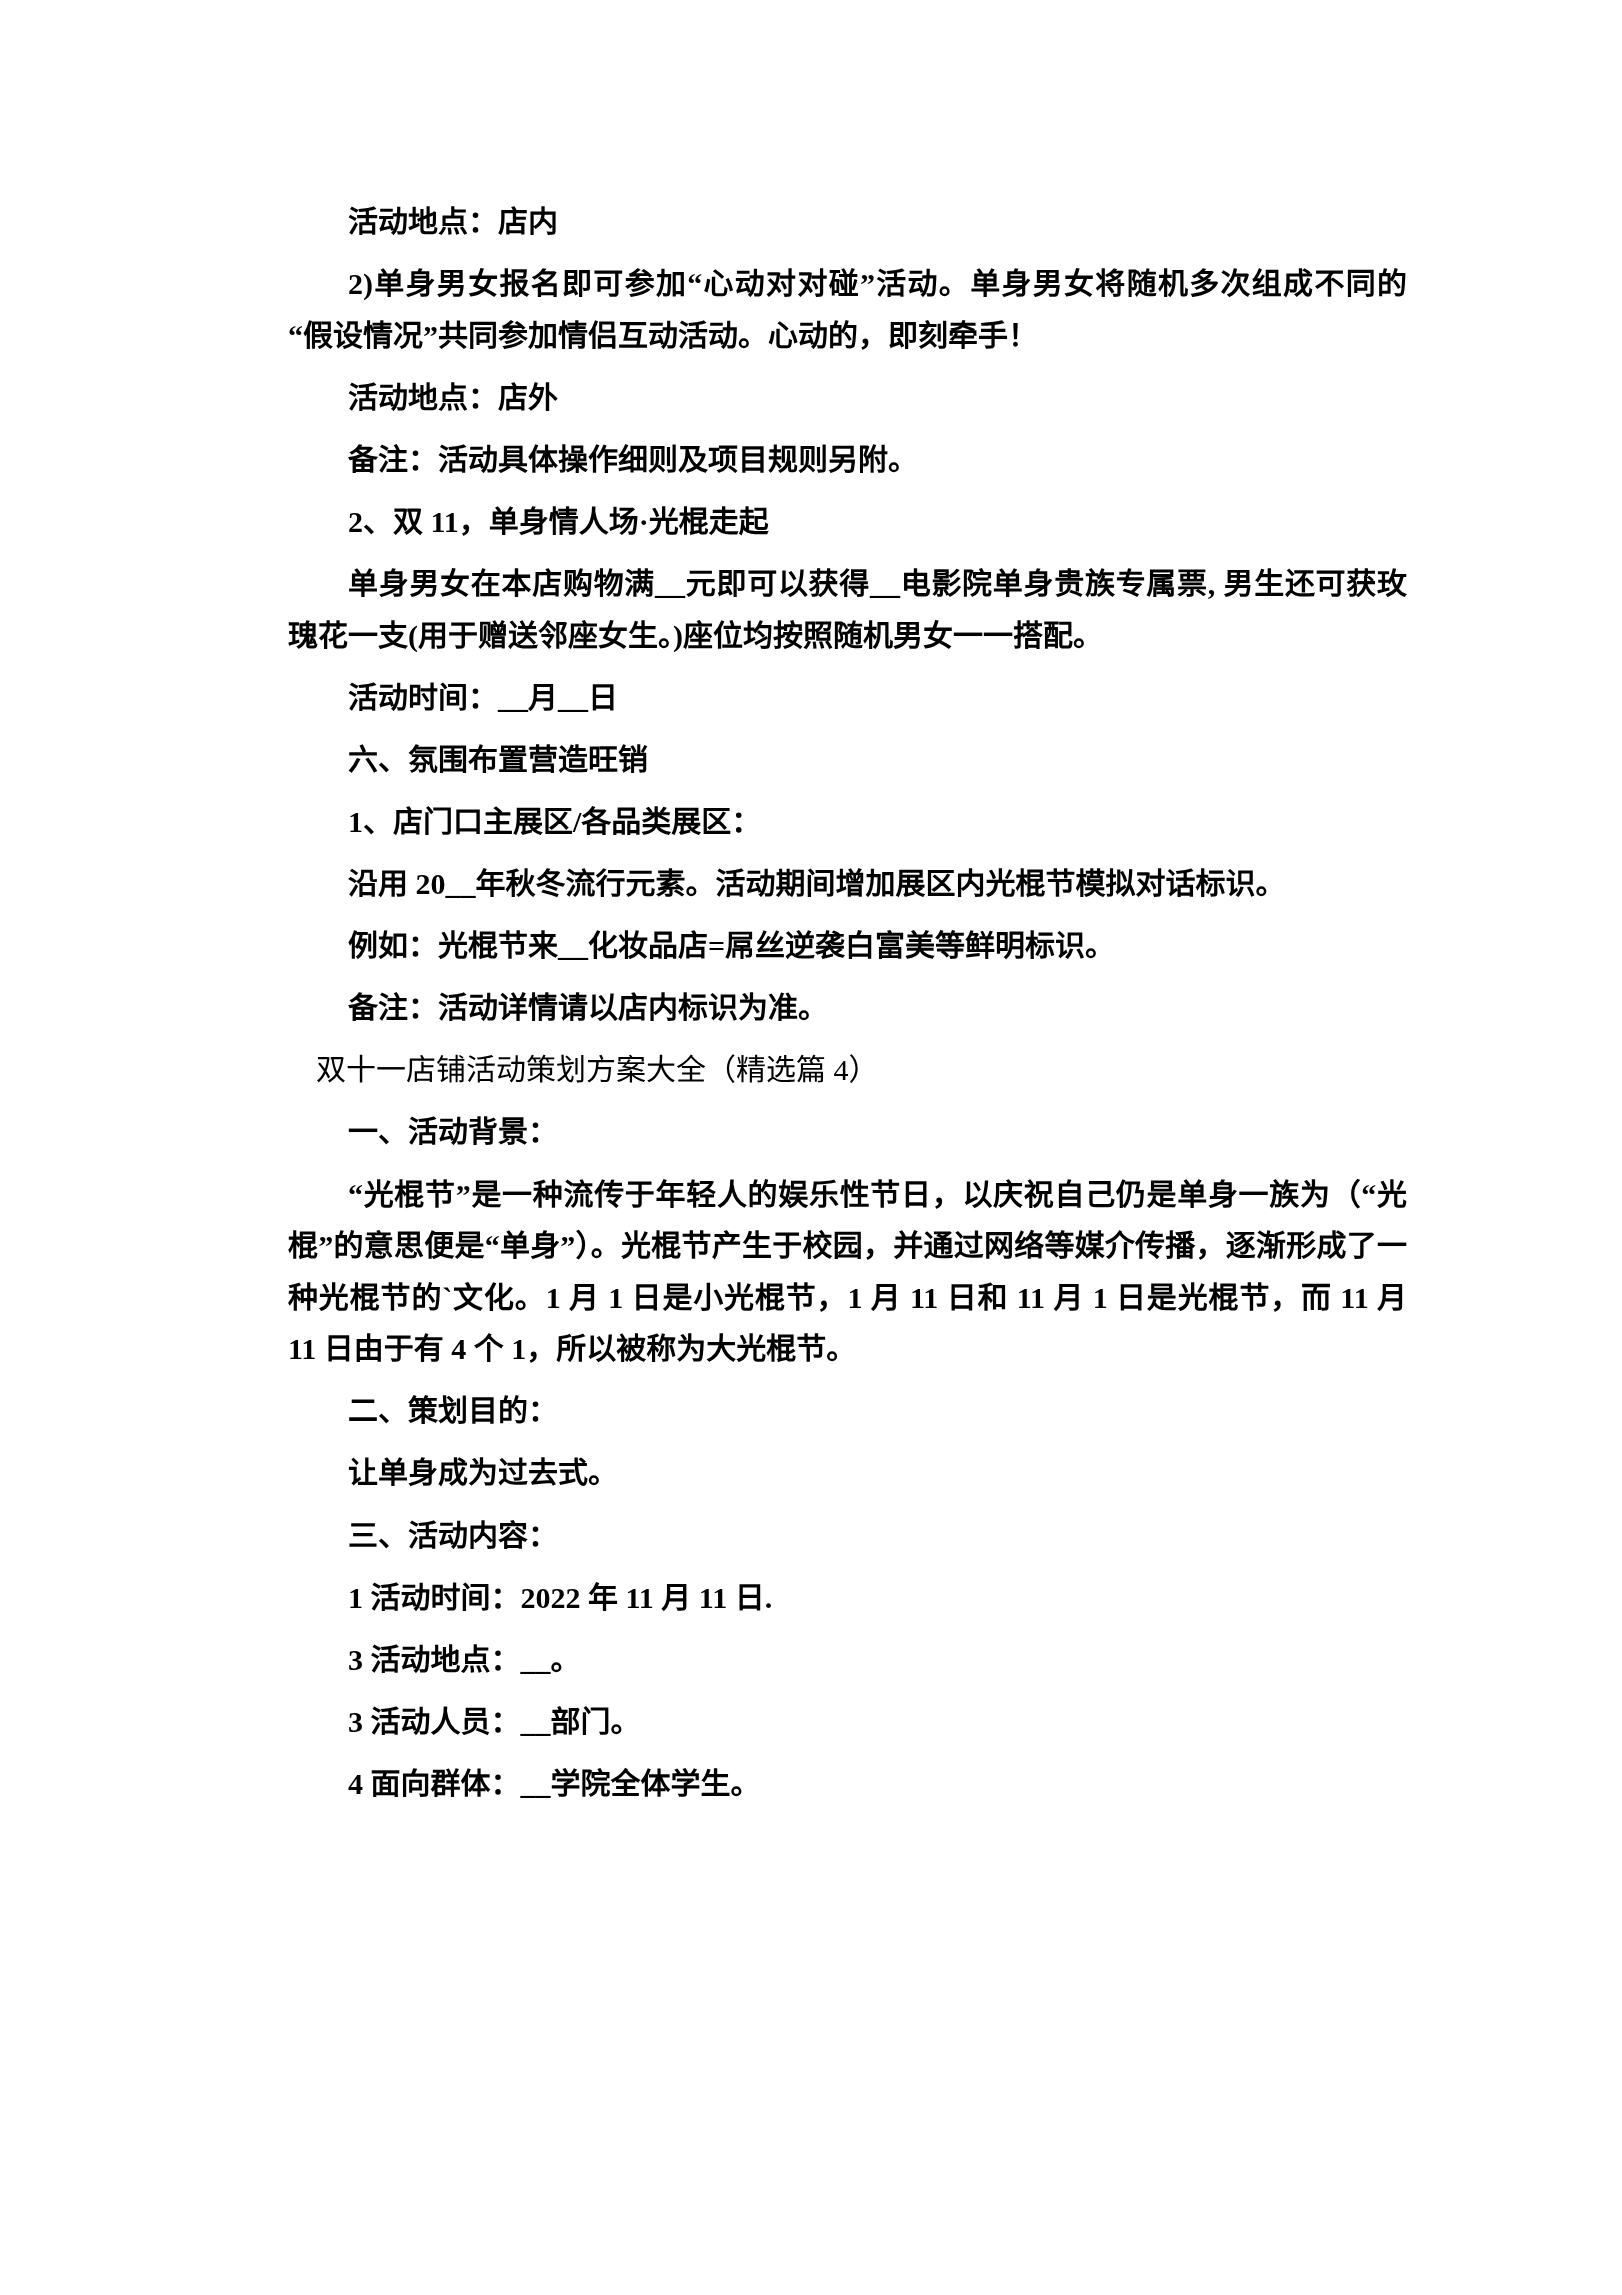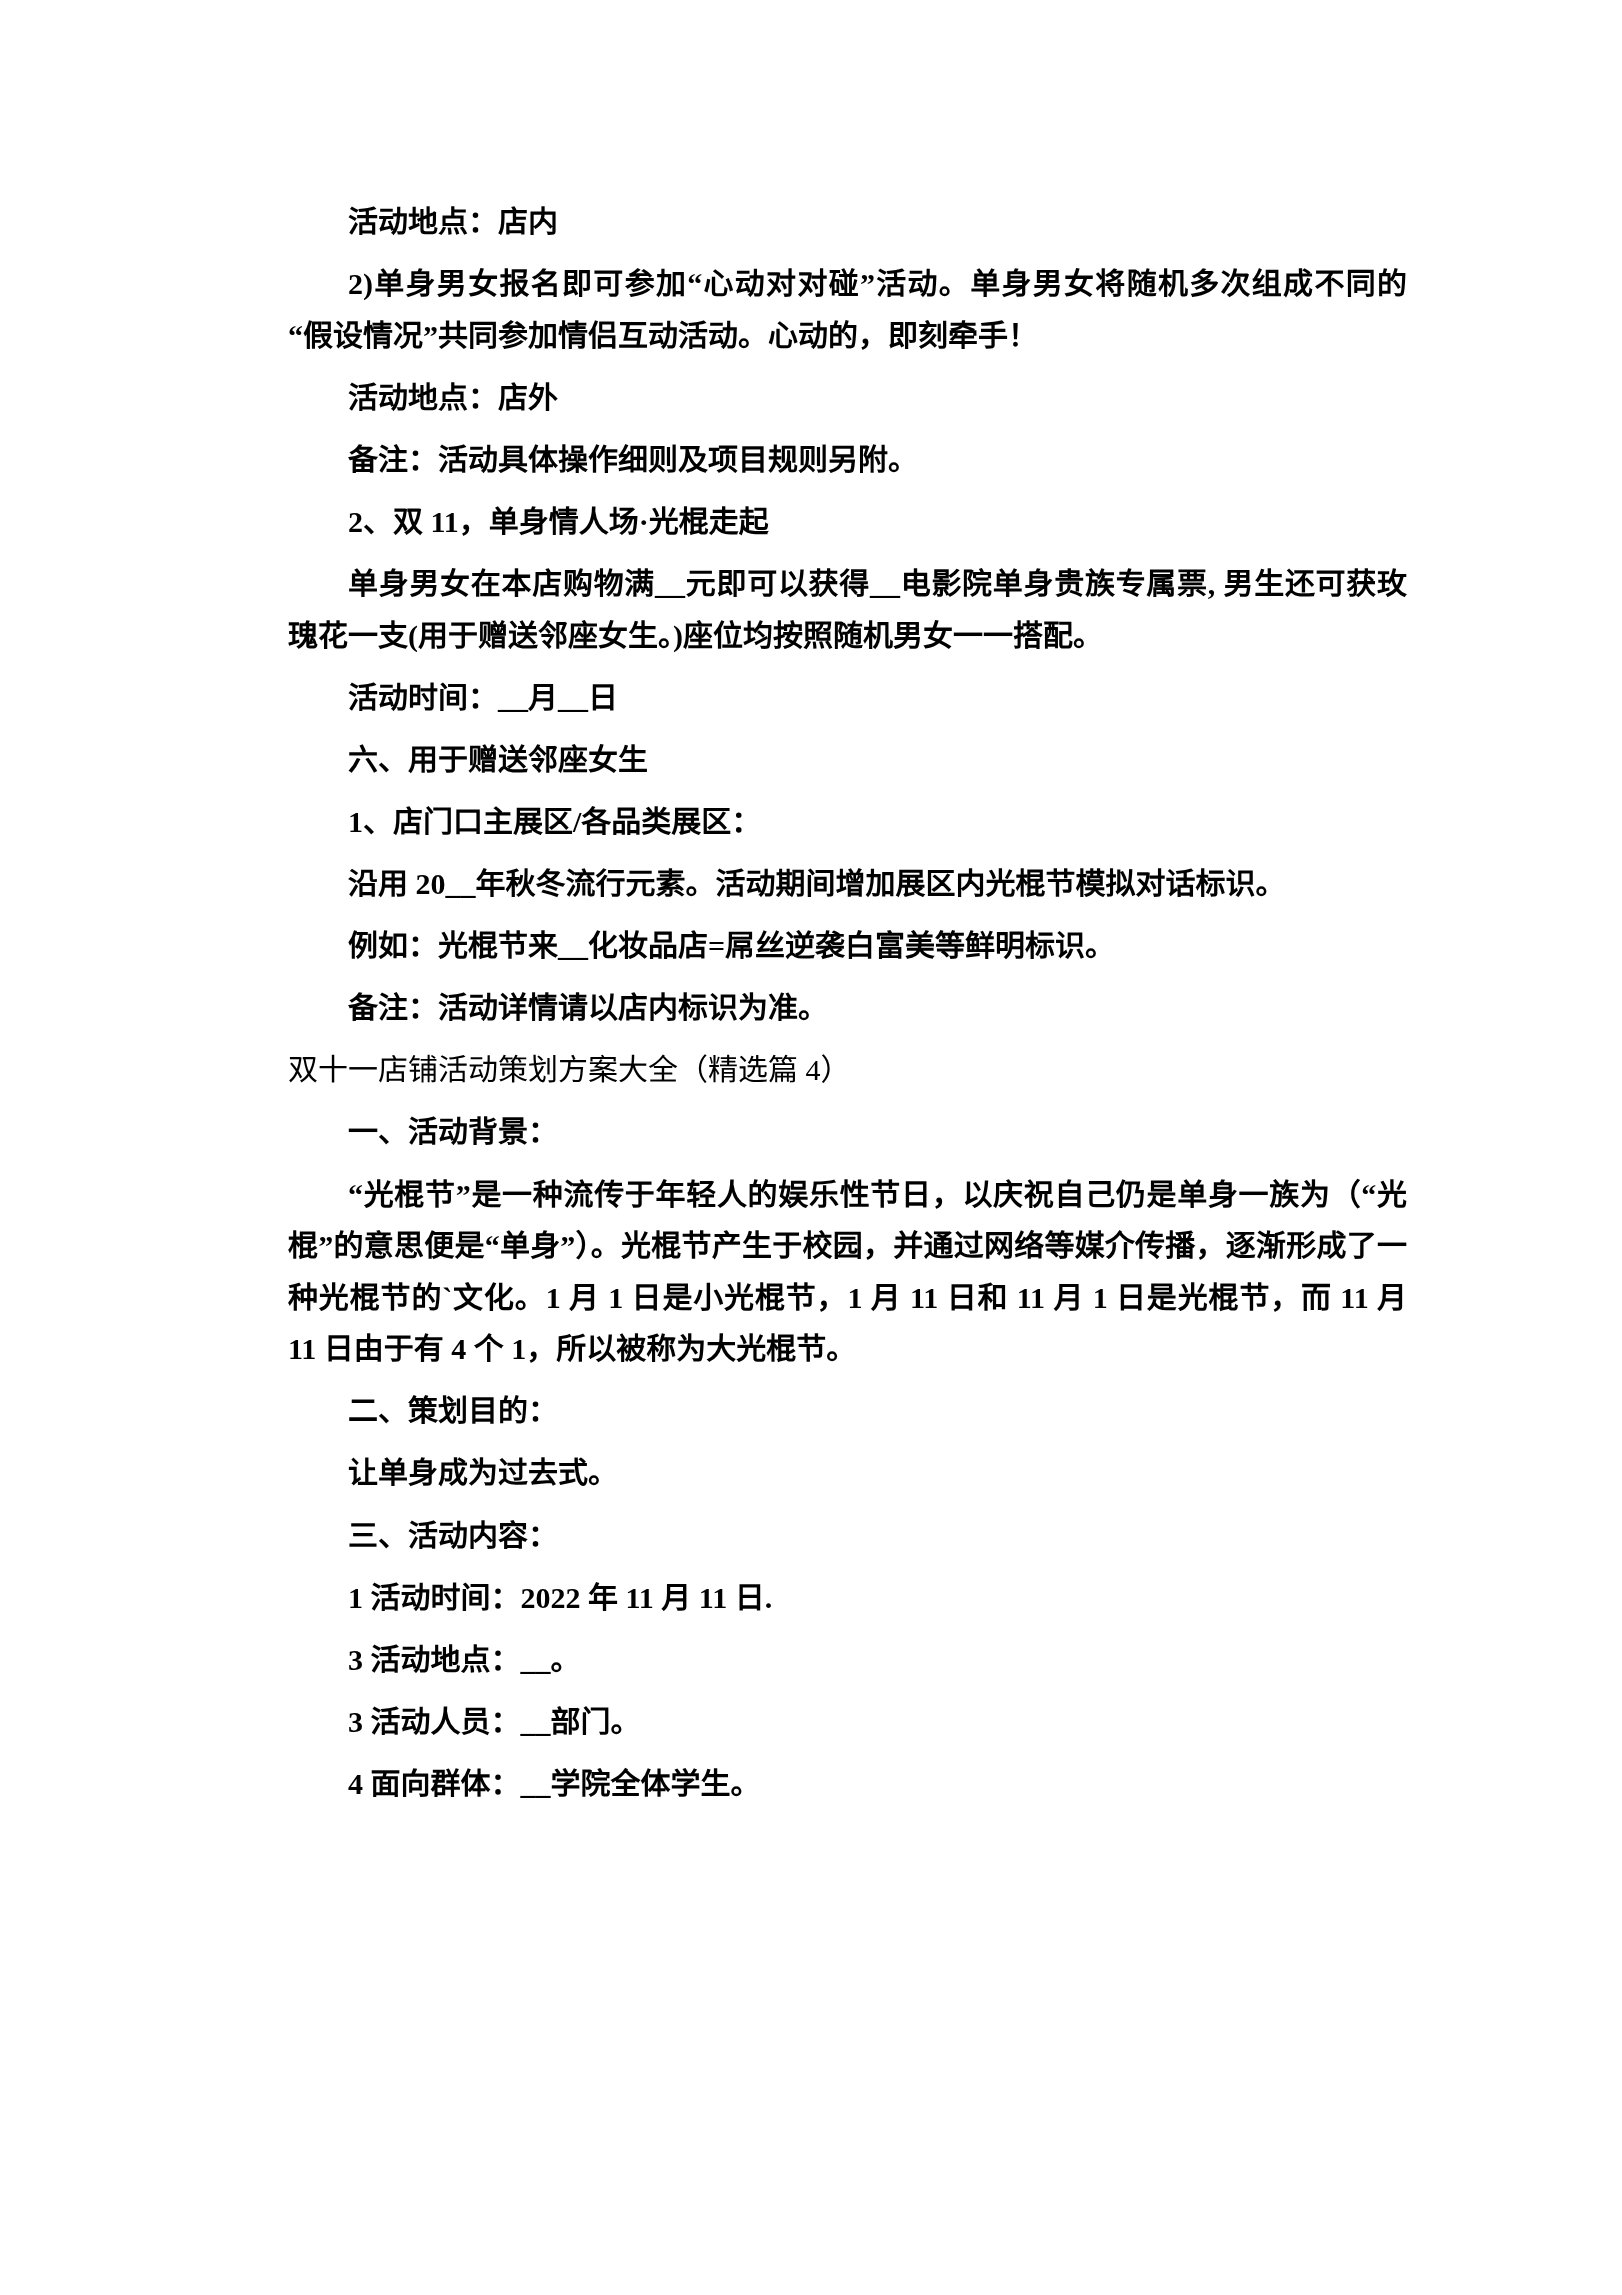--- a/index.html
+++ b/index.html
@@ -25,20 +25,21 @@
   }
   p {
     margin: 0 0 10.5px 0;
   }
   .indent {
     text-indent: 2em;
     font-weight: bold;
   }
   .noindent {
     text-indent: 0;
+    margin-left: 28px;
   }
 </style>
 </head>
 <body>
 
 <div class="page">
   <div class="doc-body">
 
     <p class="indent">活动地点：店内</p>
 
@@ -48,21 +49,21 @@
 
     <p class="indent">备注：活动具体操作细则及项目规则另附。</p>
 
     <p class="indent">2、双 11，单身情人场·光棍走起</p>
 
     <p class="indent">单身男女在本店购物满__元即可以获得__电影院单身贵族专属票, 男生还可获玫瑰花一支(用于赠送邻座女生。)座位均按照随机男女一一搭配。</p>
 
     <p class="indent">活动时间：__月__日</p>
 
 
-    <p class="indent">六、用于赠送邻座女生</p>
+    <p class="indent">六、氛围布置营造旺销</p>
 
     <p class="indent">1、店门口主展区/各品类展区：</p>
 
     <p class="indent">沿用 20__年秋冬流行元素。活动期间增加展区内光棍节模拟对话标识。</p>
 
     <p class="indent">例如：光棍节来__化妆品店=屌丝逆袭白富美等鲜明标识。</p>
 
 
     <p class="indent">备注：活动详情请以店内标识为准。</p>
 

